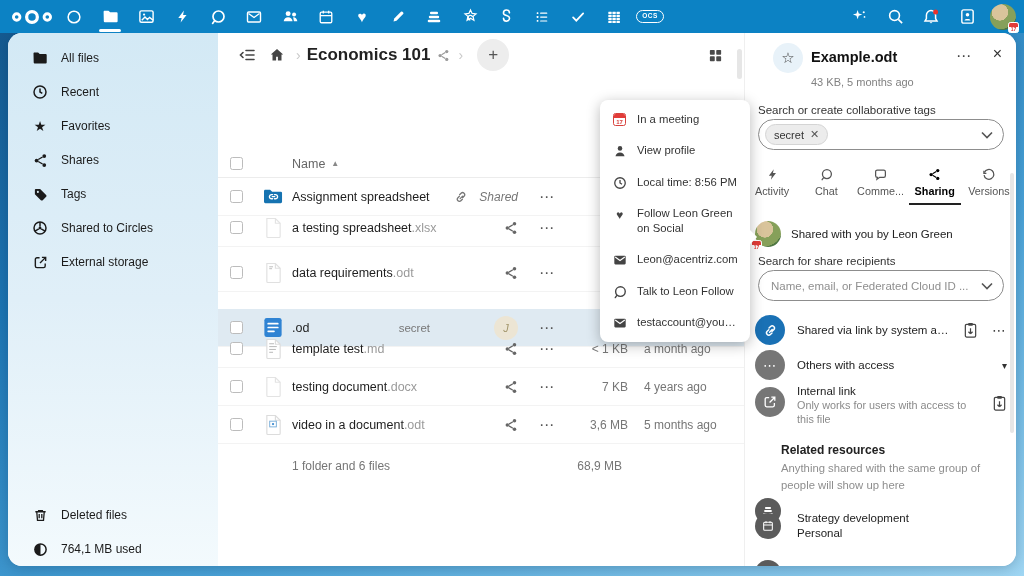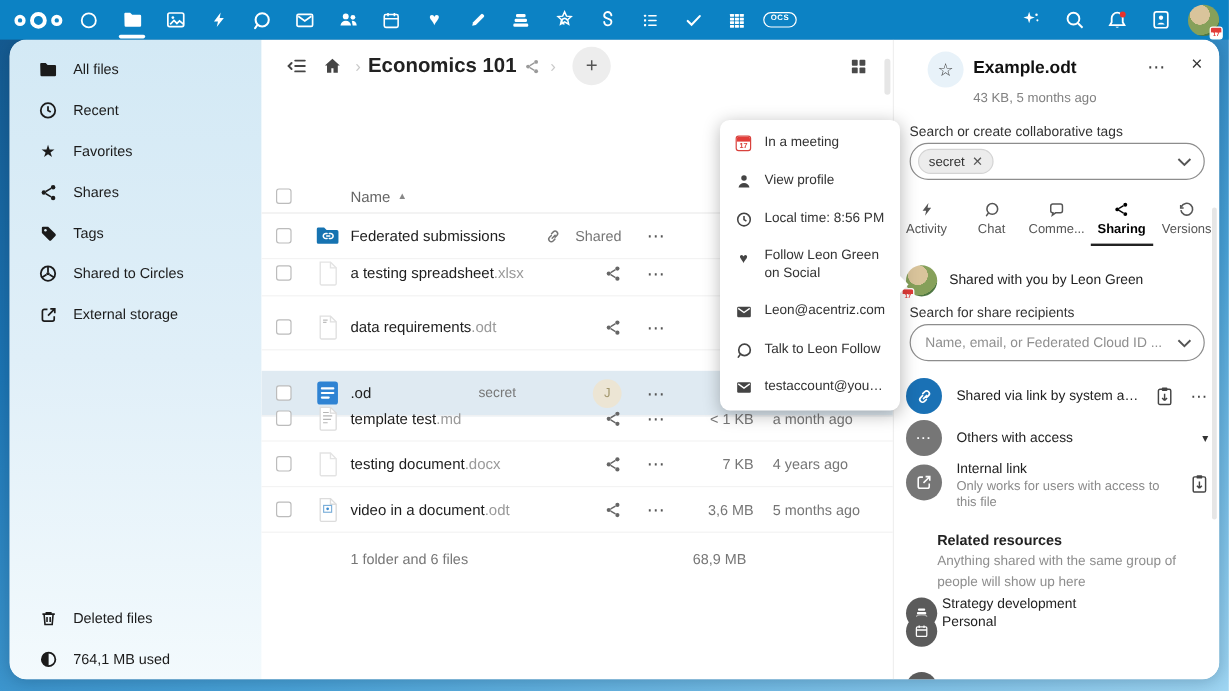--- a/index.html
+++ b/index.html
@@ -47,21 +47,21 @@
   .fl-scroll { position:absolute; right:2px; top:16px; width:5px; height:30px; background:#e6e6e6; border-radius:3px; }
   .thead { position:absolute; top:117px; left:0; right:0; height:28px; display:flex; align-items:center;
     border-bottom:1px solid #ececec; font-size:12px; color:#666; }
   .cb { width:13px; height:13px; border:1.5px solid #bcbcbc; border-radius:2.5px; background:#fff; display:inline-block; cursor:pointer; }
   .cell-check { width:36px; display:flex; justify-content:center; flex:0 0 36px; }
   .cell-icon { width:38px; flex:0 0 38px; display:flex; align-items:center; justify-content:center; }
   .cell-name { flex:1; display:flex; align-items:center; min-width:0; font-size:12.5px; }
   .cell-name .nm { color:#1e1e1e; white-space:nowrap; }
   .cell-name .ext { color:#9a9a9a; white-space:nowrap; }
   .cell-share { width:96px; flex:0 0 96px; display:flex; align-items:center; justify-content:flex-end; padding-right:12px;
-    color:#767676; font-size:12px; gap:11px; }
+    color:#767676; font-size:12px; gap:11px;font-style:italic; }
   .cell-menu { width:34px; flex:0 0 34px; text-align:center; color:#555; font-size:15px; letter-spacing:1px; cursor:pointer; }
   .cell-size { width:64px; flex:0 0 64px; text-align:right; font-size:12px; color:#767676; }
   .cell-date { width:116px; flex:0 0 116px; padding-left:16px; font-size:12px; color:#767676; }
   .frow { position:absolute; left:0; right:0; height:38px; display:flex; align-items:center;
     border-bottom:1px solid #f3f3f3; cursor:pointer; }
   .frow.sel { background:#dfeaf2;margin-top:17px; }
   .ftag { color:#777; font-size:11.5px; margin-left:auto; padding-right:4px; }
   .avatar-j { width:24px; height:24px; border-radius:50%; background:#ece5d4; color:#a3976d; font-size:11px;
     display:flex; align-items:center; justify-content:center; }
   .ffoot { position:absolute; left:0; right:6px; top:414px; height:38px; display:flex; align-items:center;
@@ -108,21 +108,21 @@
   .d-recinput input::placeholder { color:#8f8f8f; }
   .srow { position:absolute; left:10px; display:flex; align-items:center; gap:12px; width:252px; }
   .circ { width:30px; height:30px; border-radius:50%; flex:0 0 30px; display:flex; align-items:center; justify-content:center; }
   .circ.blue { background:#1a71b5; }
   .circ.gray { background:#767676; color:#fff; font-size:13px; letter-spacing:1px; }
   .srow .stxt { flex:1; min-width:0; color:#222; white-space:nowrap; overflow:hidden; text-overflow:ellipsis; }
   .srow .saux { display:flex; gap:14px; align-items:center; color:#444; }
   .int-desc { color:#8a8a8a; font-size:10.8px; line-height:1.3; margin-top:1px; }
   .related-h { position:absolute; left:36px; top:410px; font-size:12px; font-weight:bold; color:#222; }
   .related-d { position:absolute; left:36px; top:427px; width:200px; color:#8e8e8e; font-size:11.3px; line-height:1.5; }
-  .rrow { position:absolute; left:10px; display:flex; align-items:flex-start; gap:4px; color:#222; }
+  .rrow { position:absolute; left:10px; display:flex; align-items:flex-end; gap:16px; color:#222; }
   .rcirc { width:26px; height:26px; border-radius:50%; background:#5b5b5b; display:flex; align-items:center; justify-content:center; }
   .d-scroll { position:absolute; right:2px; top:140px; width:4px; height:260px; background:#e6e6e6; border-radius:2px; }
   svg { display:block; }
 </style>
 </head>
 <body>
 
 <header class="topbar">
   <span class="logo">
     <svg width="44" height="18" viewBox="0 0 46 18" fill="none" stroke="#fff">
@@ -420,21 +420,21 @@
           <svg width="23" height="19" viewBox="0 0 24 20">
             <path d="M2 4.2c0-.8.6-1.4 1.4-1.4h5l2.2 2.2h9a1.4 1.4 0 0 1 1.4 1.4v9.2a1.4 1.4 0 0 1-1.4 1.4H3.4A1.4 1.4 0 0 1 2 15.6z" fill="#1673b1"></path>
             <g stroke="#fff" stroke-width="1.4" fill="none" stroke-linecap="round">
               <path d="M11 12.4H9.9a2.2 2.2 0 1 1 0-4.4H11"></path>
               <path d="M13 8h1.1a2.2 2.2 0 1 1 0 4.4H13"></path>
               <path d="M10.7 10.2h2.6"></path>
             </g>
           </svg>
         </span>
       <span class="cell-name">
-          <span class="nm">Federated submissions</span>
+          <span class="nm">Assignment spreadsheet</span>
           <span class="ext"></span>
         </span>
       <span class="cell-share">
         <svg width="14" height="14" viewBox="0 0 16 16" fill="none" stroke="#767676" stroke-width="1.4" stroke-linecap="round">
             <path d="M7 9.8 9.8 7M6.2 7.2l-1.7 1.7a2.4 2.4 0 0 0 3.4 3.4l1.7-1.7M9.8 8.8l1.7-1.7a2.4 2.4 0 0 0-3.4-3.4L6.4 5.4"></path>
           </svg>
         <span>Shared</span>
       </span>
       <span class="cell-menu">⋯</span>
       <span class="cell-size">64,</span>

